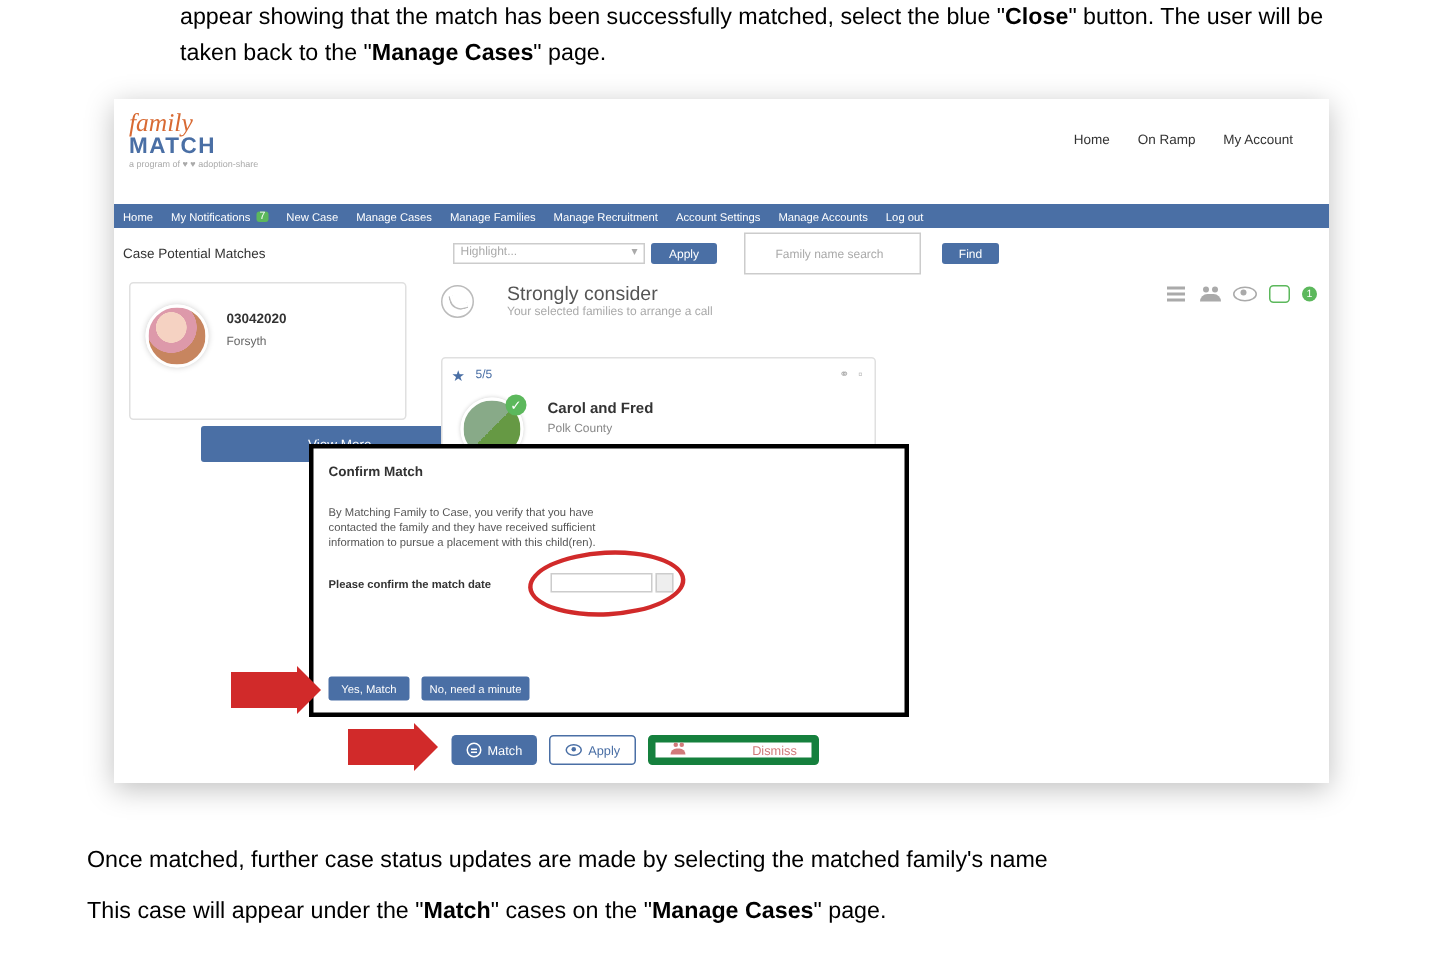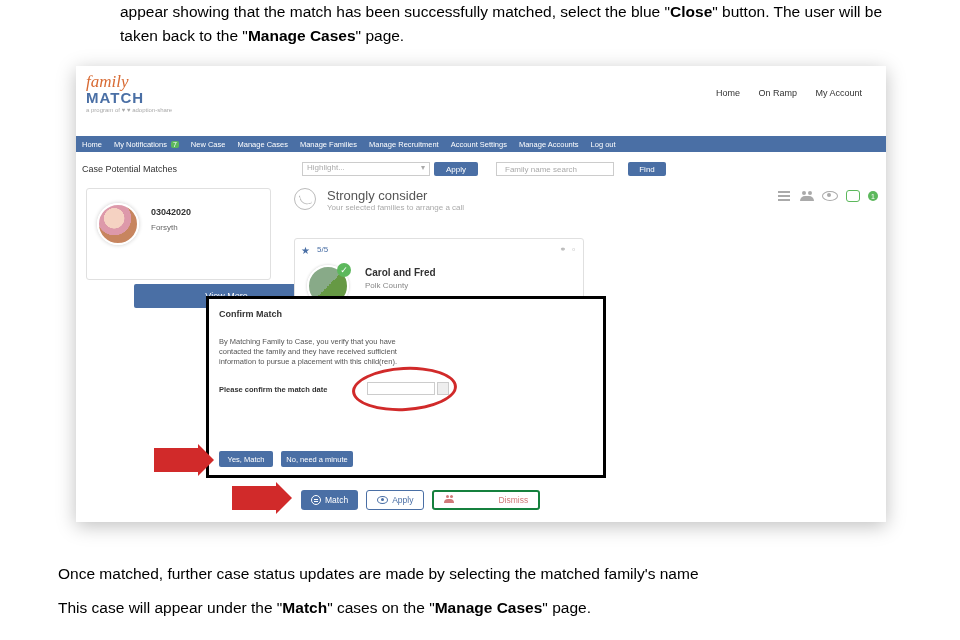--- a/index.html
+++ b/index.html
@@ -24,31 +24,31 @@
     .top-nav span { margin: 0 8px; }
 
     .blue-nav { position: absolute; top: 70px; left: 0; right: 0; height: 16px; background: #4a6fa5; display: flex; align-items: center; padding: 0 6px; gap: 12px; }
     .blue-nav span { color: #fff; font-size: 7.5px; }
     .blue-nav .badge { background: #5cb85c; color:#fff; border-radius:2px; padding:0 2px; font-size:7px; margin-left:-8px; }
 
     .filter-row { position: absolute; top: 92px; left: 0; right: 0; height: 22px; display:flex; align-items:center; padding:0 6px; font-size:8px; color:#666; }
     .filter-row .title { flex:0 0 220px; color:#333; font-size:9px; }
     .highlight-sel { flex:0 0 128px; border:1px solid #ccc; height:14px; padding:0 4px; font-size:8px; color:#aaa; margin-right:4px; display:flex; justify-content:space-between; }
     .apply-btn { background:#4a6fa5; color:#fff; font-size:8px; height:14px; width:44px; display:flex; align-items:center; justify-content:center; border-radius:2px; margin-right:18px; }
-    .fam-search { flex:0 0 118px; border:1px solid #ccc; height:14px; padding:0 8px; font-size:8px; color:#aaa; display:flex; align-items:center; margin-right:14px;text-align:center; }
+    .fam-search { flex:0 0 118px; border:1px solid #ccc; height:28px; padding:0 20px; font-size:8px; color:#aaa; display:flex; align-items:center; margin-right:14px;text-align:center; }
     .find-btn { background:#4a6fa5; color:#fff; font-size:8px; height:14px; width:38px; display:flex; align-items:center; justify-content:center; border-radius:2px; }
 
     .left-card { position:absolute; left:10px; top:122px; width:185px; height:92px; background:#fff; border:1px solid #e0e0e0; border-radius:3px; }
     .left-card .avatar { position:absolute; left:10px; top:14px; width:42px; height:42px; border-radius:50%; background: radial-gradient(circle at 40% 35%, #f5d2c2 30%, #d9a 31%, #d9a 50%, #c7855f 51%); border:2px solid #fff; box-shadow:0 0 4px rgba(0,0,0,0.2); }
     .left-card .case-id { position:absolute; left:64px; top:18px; font-size:9px; font-weight:600; color:#333; }
     .left-card .case-sub { position:absolute; left:64px; top:34px; font-size:8px; color:#666; }
     .view-more { position:absolute; left:10px; top:218px; width:185px; height:24px; background:#4a6fa5; color:#fff; font-size:9px; display:flex; align-items:center; justify-content:center; border-radius:2px;margin-left:48px; }
 
     .right-section { position:absolute; left:218px; top:122px; right:10px; }
-    .phone-row { display:flex; align-items:flex-start; gap:11px; margin-bottom:10px; }
+    .phone-row { display:flex; align-items:flex-end; gap:22px; margin-bottom:10px; }
     .phone-icon { width:22px; height:22px; border:1.5px solid #bbb; border-radius:50%; position:relative; }
     .phone-icon::after { content:""; position:absolute; width:10px; height:10px; border-left:1.5px solid #bbb; border-bottom:1.5px solid #bbb; border-radius:0 0 0 8px; left:5px; top:5px; transform:rotate(-15deg); }
     .sc-title { font-size:13px; color:#555; }
     .sc-sub { font-size:8px; color:#aaa; }
     .eye-icons { position:absolute; right:-2px; top:2px; display:flex; gap:8px; align-items:center; }
     .eye-icons .ic { width:14px; height:12px; position:relative; }
     .eye-icons .list-ic::before { content:""; position:absolute; left:0; top:1px; width:12px; height:2px; background:#aaa; box-shadow:0 4px 0 #aaa, 0 8px 0 #aaa; }
     .eye-icons .ppl-ic::before { content:""; position:absolute; left:2px; top:1px; width:4px; height:4px; border-radius:50%; background:#aaa; box-shadow:6px 0 0 #aaa; }
     .eye-icons .ppl-ic::after { content:""; position:absolute; left:0; top:6px; width:14px; height:5px; border-radius:6px 6px 0 0; background:#aaa; }
     .eye-icons .eye-ic { width:16px; height:10px; border:1.5px solid #aaa; border-radius:50%; position:relative; }
@@ -81,21 +81,21 @@
     .arrow2 { left:156px; top:420px; }
 
     .bottom-btns { position:absolute; left:225px; top:424px; display:flex; gap:8px; }
     .pill { height:20px; padding:0 10px; font-size:8.5px; display:flex; align-items:center; gap:4px; border-radius:3px; }
     .pill.match { background:#4a6fa5; color:#fff; }
     .pill.match .ic { width:10px; height:10px; border:1.4px solid #fff; border-radius:50%; position:relative; }
     .pill.match .ic::after { content:""; position:absolute; width:4px; height:1.4px; background:#fff; left:2px; top:3px; box-shadow:0 2px 0 #fff; }
     .pill.maybe { background:#fff; border:1px solid #4a6fa5; color:#4a6fa5; }
     .pill.maybe .ic { width:11px; height:8px; border:1.2px solid #4a6fa5; border-radius:50%; position:relative; }
     .pill.maybe .ic::after { content:""; position:absolute; left:3px; top:1px; width:3px; height:3px; border-radius:50%; background:#4a6fa5; }
-    .pill.dismiss { background:#fff; border:2px solid #15803d; color:#d17a7a;gap:44px; }
+    .pill.dismiss { background:#fff; border:5px solid #15803d; color:#d17a7a;gap:44px; }
     .pill.dismiss .ic { width:10px; height:10px; position:relative; }
     .pill.dismiss .ic::before { content:""; position:absolute; left:2px; top:0; width:3px; height:3px; border-radius:50%; background:#d17a7a; box-shadow:4px 0 0 #d17a7a; }
     .pill.dismiss .ic::after { content:""; position:absolute; left:0; top:4px; width:10px; height:4px; border-radius:5px 5px 0 0; background:#d17a7a; }
   </style>
 </head>
 <body>
 
 <div class="doc-text-top">
   <p>
     <span>appear showing that the match has been successfully matched, select the blue "</span><span class="strong-lbl">Close</span><span>" button.</span>

